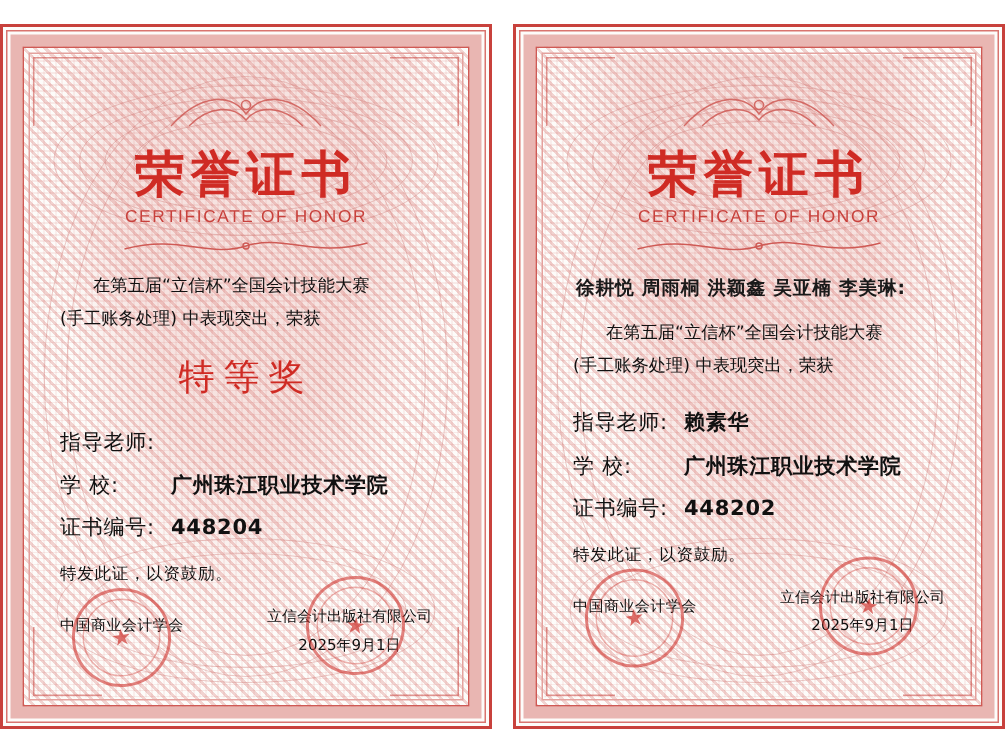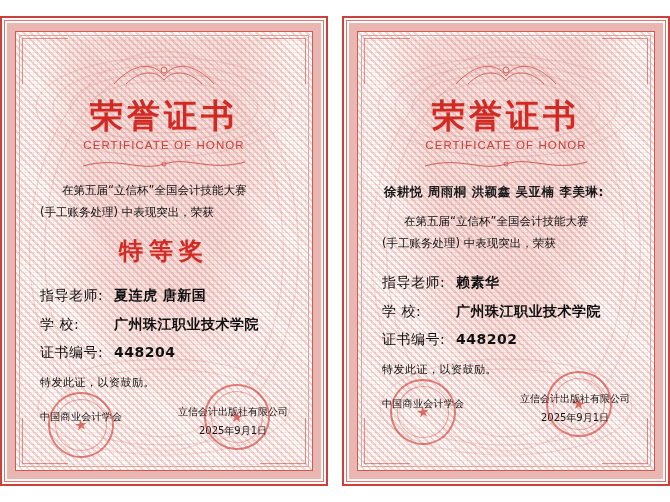--- a/index.html
+++ b/index.html
@@ -141,21 +141,21 @@
     font-size: 11.5px;
     color: #111;
     line-height: 1.85;
     text-align: left;
   }
   .body-text .line1 { text-indent: 22px; display: block; }
   .body-text .line2 { display: block; }
   .award {
     margin-top: 12px;
     font-size: 24px;
-    font-weight: bold;
+    font-weight: normal;
     color: #cf2b24;
     letter-spacing: 6px;
     text-shadow: 0.5px 0.5px 0 #f0b5b2;
   }
   .fields {
     margin-top: 14px;
     align-self: stretch;
     font-size: 14px;
     color: #111;
     line-height: 2.05;
@@ -280,21 +280,20 @@
       <div class="body-text">
         <span class="line1">在第五届“立信杯”全国会计技能大赛</span>
         <span class="line2">(手工账务处理) 中表现突出，荣获</span>
       </div>
 
       <div class="award">特等奖</div>
 
       <div class="fields">
         <div class="field-row">
           <span class="field-label">指导老师:</span>
-          <span class="field-value">夏连虎 唐新国</span>
         </div>
         <div class="field-row">
           <span class="field-label">学 校:</span>
           <span class="field-value">广州珠江职业技术学院</span>
         </div>
         <div class="field-row">
           <span class="field-label">证书编号:</span>
           <span class="field-value">448204</span>
         </div>
       </div>

